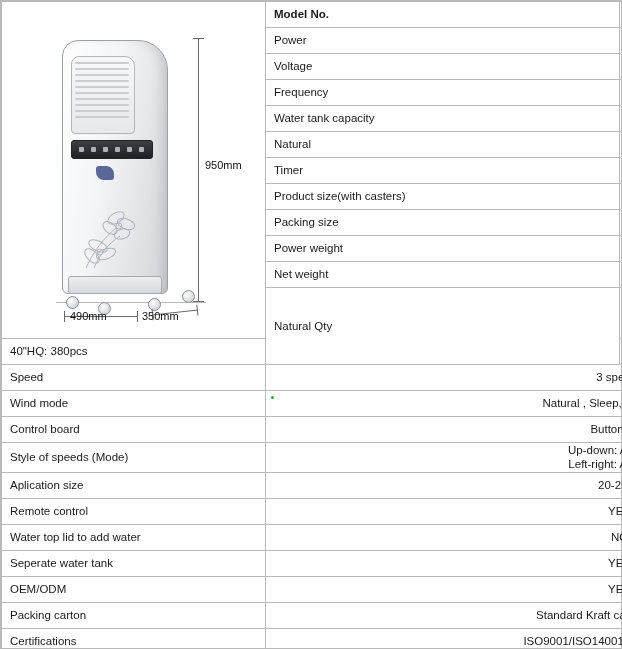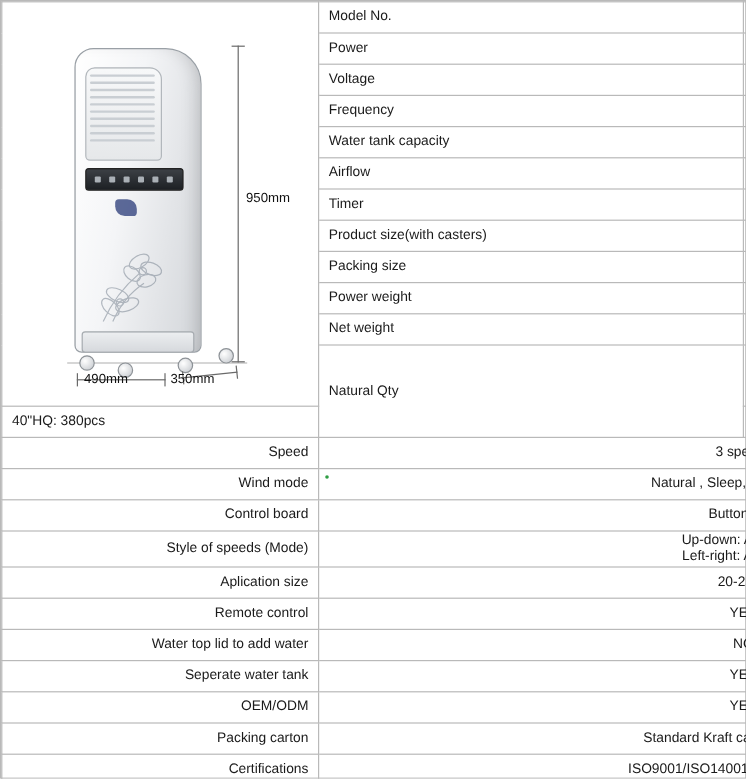--- a/index.html
+++ b/index.html
@@ -30,36 +30,36 @@
   table.spec td {
     border: 1px solid #b9b9b9;
     padding: 0 8px;
     vertical-align: middle;
     font-size: 11.5px;
     line-height: 1.25;
     height: 26px;
     box-sizing: border-box;
   }
   .col-label { width: 264px; }
-  .col-value { width: 354px; }
+  .col-value { width: 354px; font-weight: bold; }
 
   
   .imgcell {
     padding: 0 !important;
     position: relative;
     vertical-align: top;
   }
   .prodwrap {
     position: relative;
     width: 264px;
     height: 336px;
   }
 
   
-  .lbl { text-align: right; }
+  .lbl { text-align: left; }
   .val { text-align: center; }
 
   .two-line { line-height: 1.35; }
 
   
   .unit {
     position: absolute;
     left: 60px;
     top: 38px;
     width: 108px;
@@ -354,21 +354,21 @@
       </tr>
       <tr>
         <td>Frequency</td>
         <td>50Hz, 60Hz</td>
       </tr>
       <tr>
         <td>Water tank capacity</td>
         <td>12L</td>
       </tr>
       <tr>
-        <td>Airflow</td>
+        <td>Natural</td>
         <td>1200m³/h</td>
       </tr>
       <tr>
         <td>Timer</td>
         <td>1-9hours</td>
       </tr>
       <tr>
         <td>Product size(with casters)</td>
         <td>440*350*950mm</td>
       </tr>

